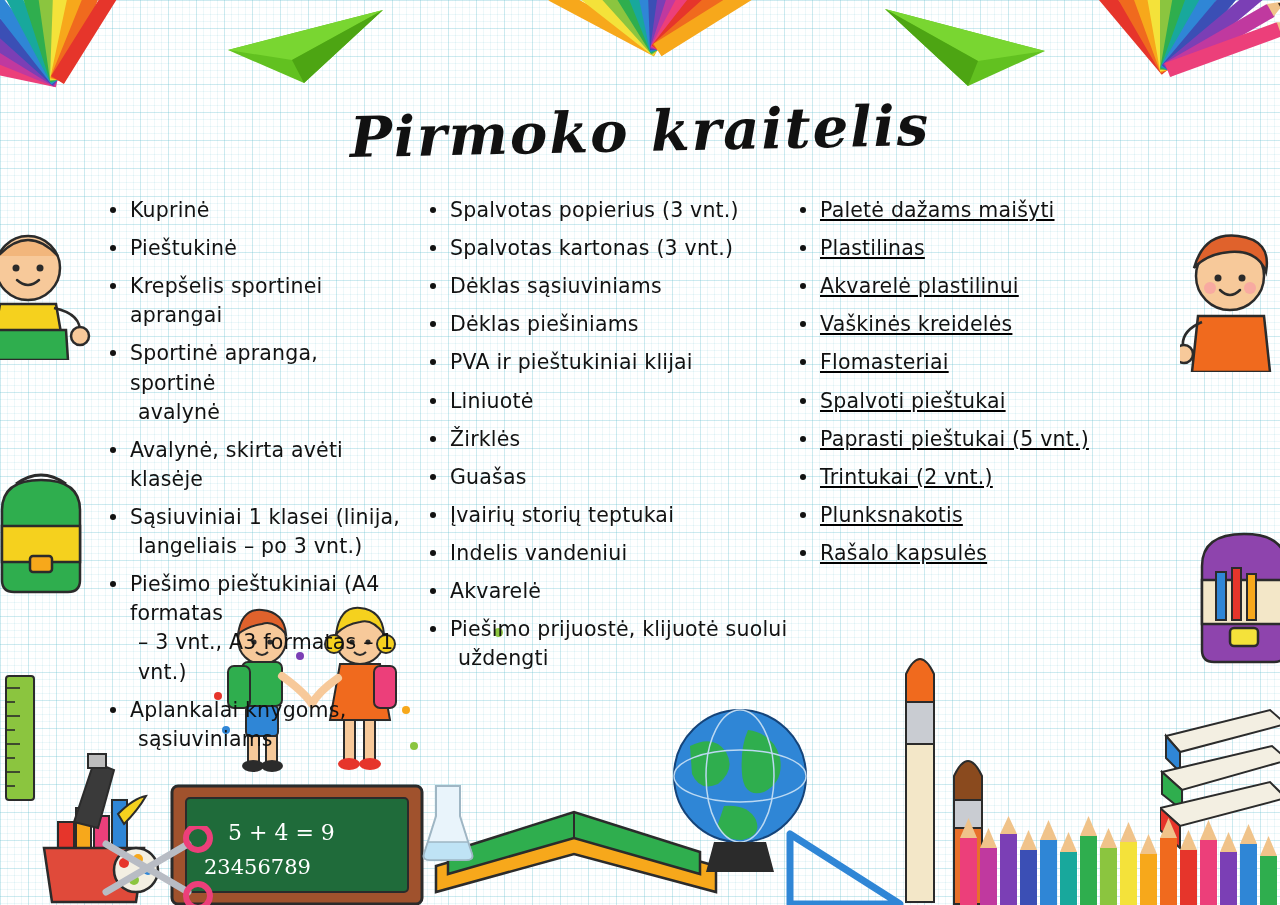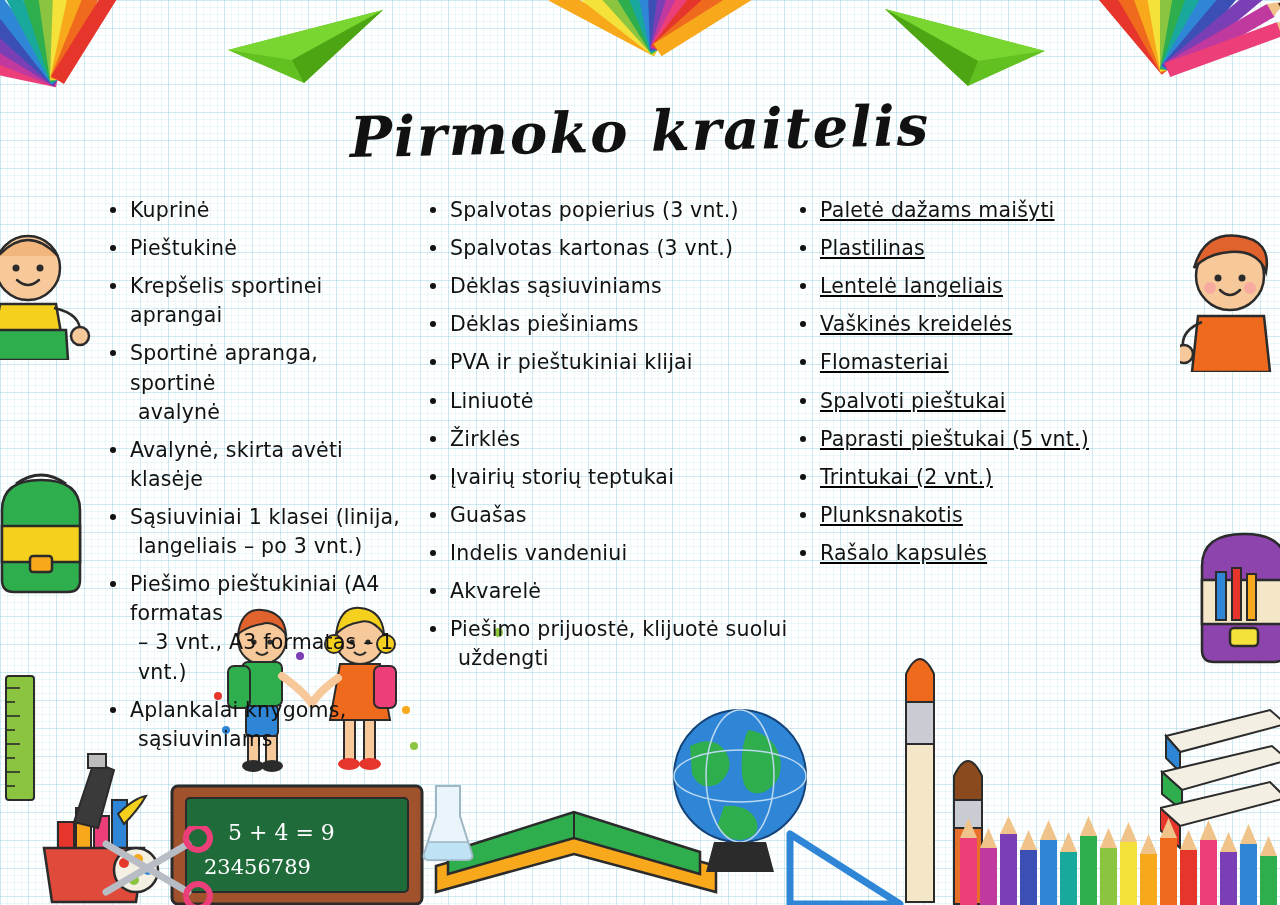--- a/index.html
+++ b/index.html
@@ -440,36 +440,36 @@
 
     <div class="col col-2">
       <ul class="item-list">
         <li><span>Spalvotas popierius (3 vnt.)</span></li>
         <li><span>Spalvotas kartonas (3 vnt.)</span></li>
         <li><span>Dėklas sąsiuviniams</span></li>
         <li><span>Dėklas piešiniams</span></li>
         <li><span>PVA ir pieštukiniai klijai</span></li>
         <li><span>Liniuotė</span></li>
         <li><span>Žirklės</span></li>
+        <li><span>Guašas</span></li>
         <li><span>Įvairių storių teptukai</span></li>
-        <li><span>Guašas</span></li>
         <li><span>Indelis vandeniui</span></li>
         <li><span>Akvarelė</span></li>
         <li>
           <span>Piešimo prijuostė, klijuotė suolui</span>
           <span class="sub-line">uždengti</span>
         </li>
       </ul>
     </div>
 
     <div class="col col-3">
       <ul class="item-list">
         <li><span>Paletė dažams maišyti</span></li>
         <li><span>Plastilinas</span></li>
-        <li><span>Lentelė langeliais</span></li>
+        <li><span>Akvarelė plastilinui</span></li>
         <li><span>Vaškinės kreidelės</span></li>
         <li><span>Flomasteriai</span></li>
         <li><span>Spalvoti pieštukai</span></li>
         <li><span>Paprasti pieštukai (5 vnt.)</span></li>
         <li><span>Trintukai (2 vnt.)</span></li>
         <li><span>Plunksnakotis</span></li>
         <li><span>Rašalo kapsulės</span></li>
       </ul>
     </div>
 

